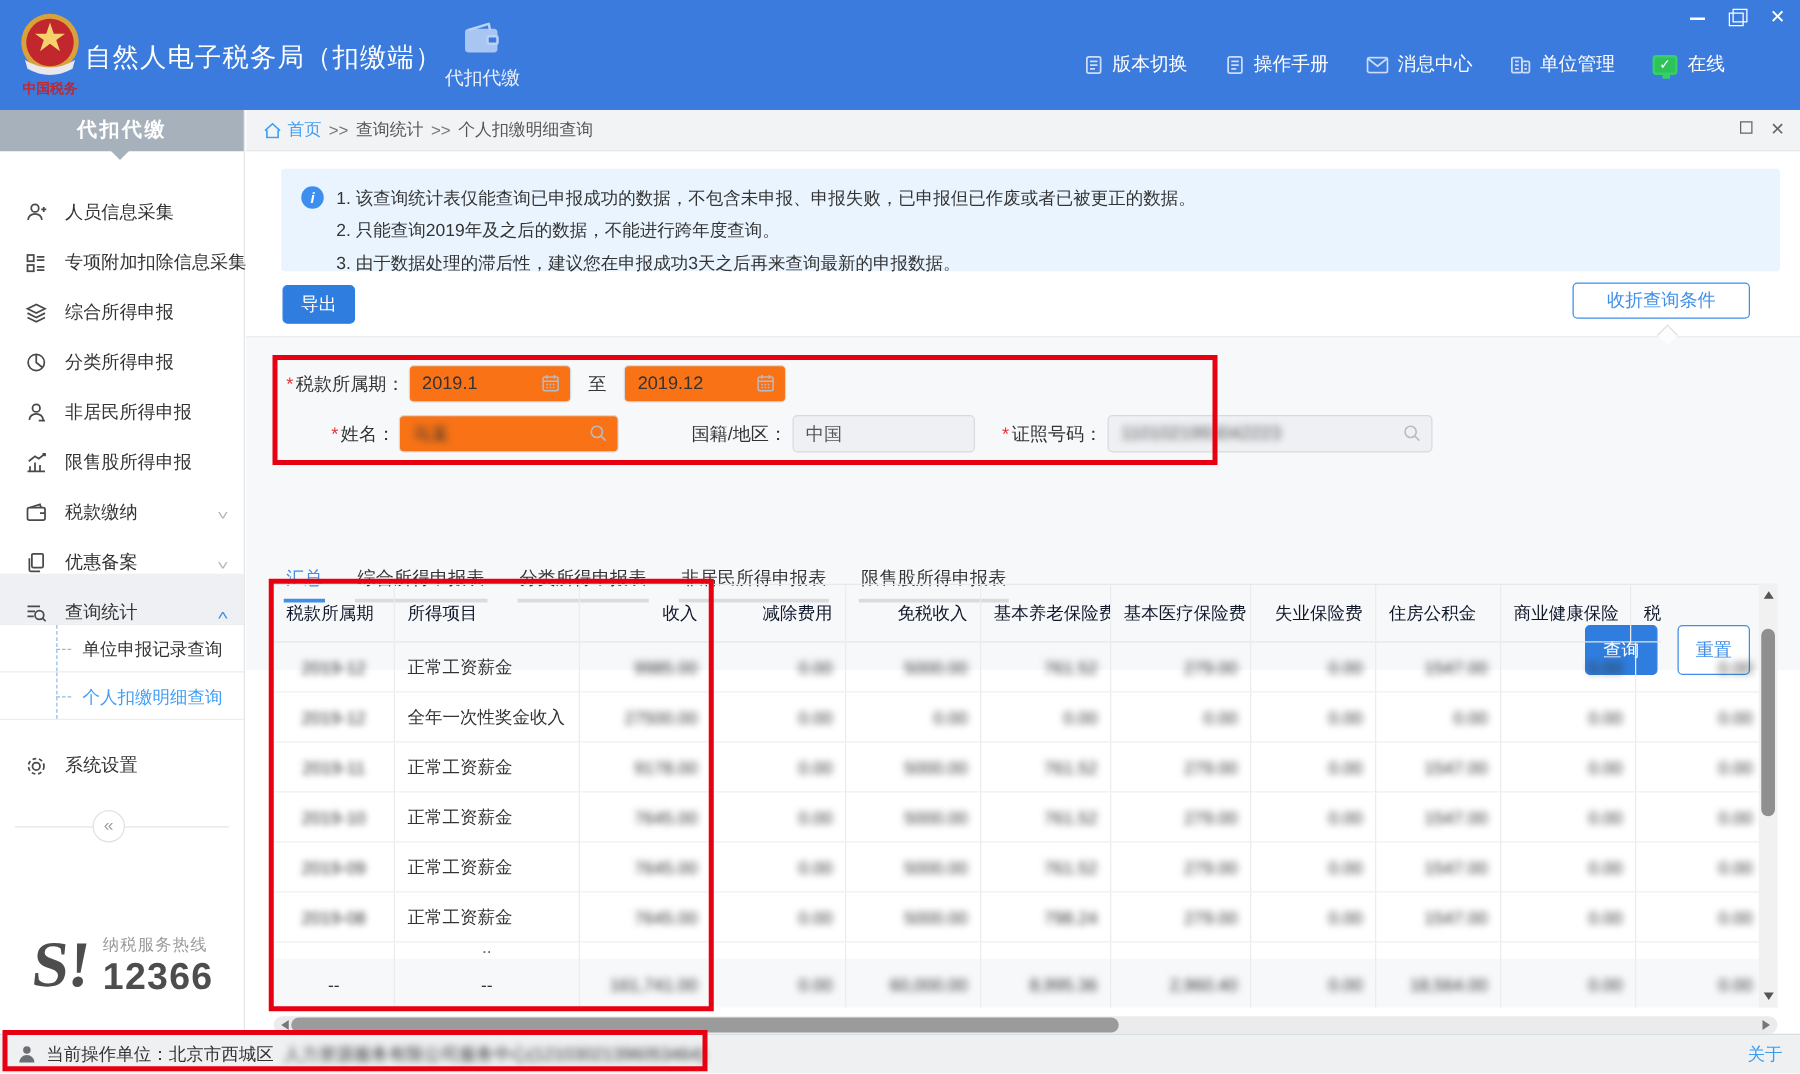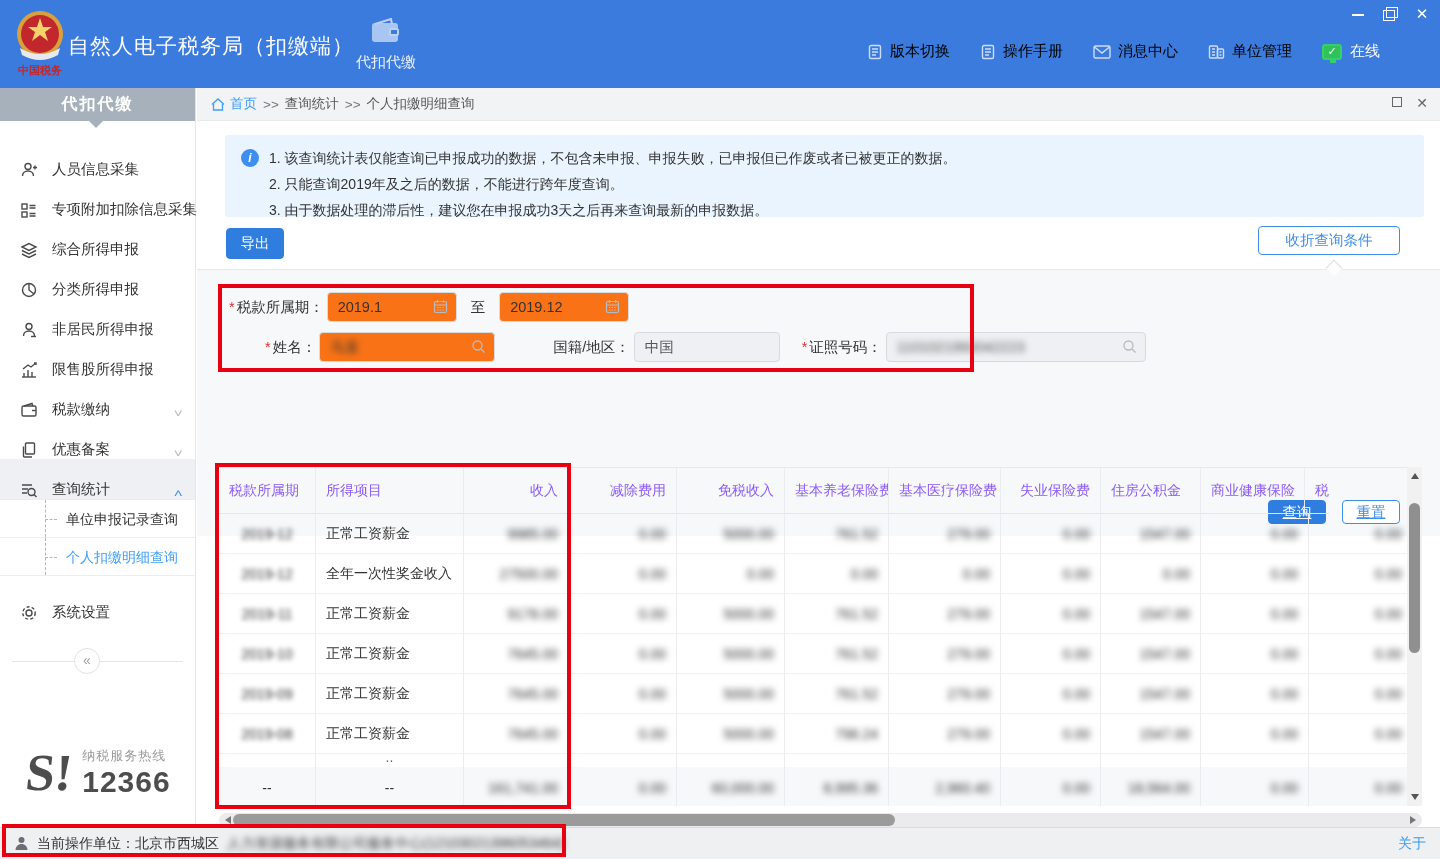--- a/index.html
+++ b/index.html
@@ -8,21 +8,21 @@
   .app { position:relative; width:1440px; height:859px; background:#fff; overflow:hidden; }
 
   
   .header { position:absolute; left:0; top:0; width:1440px; height:88px; background:#3a7bdd; color:#fff; }
   .logo { position:absolute; left:14px; top:8px; width:52px; height:72px; }
   .app-title { position:absolute; left:68px; top:32px; font-size:21px; letter-spacing:1px; color:#fff; }
   .header-tab { position:absolute; left:338px; top:10px; width:96px; height:78px; text-align:center; }
   .header-tab .wicon { display:inline-block; margin-top:8px; }
   .header-tab .tlabel { display:block; margin-top:6px; font-size:15px; color:#eaf1fc; }
   .htools { position:absolute; right:60px; top:42px; display:flex; align-items:center; gap:30px; }
-  .htool { display:flex; align-items:center; gap:7px; font-size:15px; color:#000000; cursor:pointer;text-align:right; }
+  .htool { display:flex; align-items:center; gap:7px; font-size:15px; color:#ffffff; cursor:pointer;text-align:right; }
   .htool svg { opacity:.9; }
   .online { display:flex; align-items:center; gap:8px; font-size:15px; color:#fff; }
   .online-ic { width:20px; height:16px; border:2px solid #35d06a; border-radius:3px; background:#2fc25b;
     position:relative; display:flex; align-items:center; justify-content:center; color:#fff; font-size:11px; font-weight:bold;}
   .online-ic:after { content:""; position:absolute; bottom:-5px; left:6px; width:6px; height:3px; background:#35d06a; }
   .winctrl { position:absolute; top:6px; right:10px; display:flex; gap:16px; align-items:center; }
   .wc { width:16px; height:16px; position:relative; cursor:pointer; color:#fff; }
   .wc-min:after { content:""; position:absolute; left:2px; right:2px; top:8px; border-top:2px solid #fff; }
   .wc-res:before { content:""; position:absolute; left:1px; top:4px; width:10px; height:9px; border:1.5px solid #fff; background:#3a7bdd;}
   .wc-res:after { content:""; position:absolute; left:4px; top:1px; width:10px; height:9px; border:1.5px solid #fff; }
@@ -86,36 +86,36 @@
   .frow2 { top:62px; }
   .flabel { font-size:14.5px; color:#333; white-space:nowrap; }
   .req { color:#e03131; margin-right:2px; }
   .finput { position:relative; background:#f97316; border:1px solid #d7dade; border-radius:4px; height:30px;
     display:flex; align-items:center; padding:0 30px 0 10px; font-size:14.5px; color:#333; }
   .finput.disabled { background:#eef0f3; color:#555; }
   .finput .inic { position:absolute; right:8px; top:6px; color:#b7bbc2; }
   .blur { filter:blur(3px); }
   .blur2 { filter:blur(2.5px); }
   .qbtns { position:absolute; right:40px; top:230px; display:flex; gap:16px; }
-  .qbtns .btn { width:58px; height:24px;text-decoration:underline; }
+  .qbtns .btn { width:58px; height:40px; }
 
   .tabs { position:absolute; left:30px; top:332px; display:flex; gap:24px; }
   .tab { position:relative; padding:0 2px 10px; font-size:14.5px; color:#333; cursor:pointer; }
   .tab:after { content:""; position:absolute; left:0; right:0; bottom:0; height:3px; background:#d9dbde; }
   .tab.active { color:#3f8ee8; }
   .tab.active:after { background:#3f8ee8; }
 
   
   .tablewrap { position:absolute; left:22px; top:346px; width:1203px; height:339px; overflow:hidden;
     border-top:1px solid #e6e8eb; }
   .tbl { width:1218px; }
   .tr { display:flex; }
   .td, .th { flex:none; border-right:1px solid #eaecef; border-bottom:1px solid #eef0f2; padding:0 10px;
     display:flex; align-items:center; font-size:14px; color:#333; overflow:hidden; white-space:nowrap; }
-  .th { height:46px; border-bottom:1px solid #e4e6e9; color:#8b5cf6; }
+  .th { height:46px; border-bottom:1px solid #e4e6e9; color:#0f172a; }
   .td { height:40px; }
   .num { justify-content:flex-end; }
   .ctr { justify-content:center; }
   .c0{width:97px;} .c1{width:148px;} .c2{width:105px;} .c3{width:108px;} .c4{width:108px;} .c5{width:104px;}
   .c6{width:112px;} .c7{width:100px;} .c8{width:100px;} .c9{width:108px;} .c10{width:104px;} .c11{width:24px; border-right:none;}
   .partialrow { height:13px; overflow:hidden; }
   .partialrow .td { height:26px; align-items:flex-end; padding-bottom:14px; color:#666; }
   .sumrow { background:#f6f8fa; }
   .sumrow .td { height:42px; border-bottom:none; }
 
@@ -404,20 +404,27 @@
             </span>
           </span>
         </div>
 
         <div class="qbtns">
           <div class="btn btn-primary">查询</div>
           <div class="btn btn-ghost">重置</div>
         </div>
       </div>
 
+      <div class="tabs">
+        <div class="tab active">汇总</div>
+        <div class="tab">综合所得申报表</div>
+        <div class="tab">分类所得申报表</div>
+        <div class="tab">非居民所得申报表</div>
+        <div class="tab">限售股所得申报表</div>
+      </div>
 
       <div class="tablewrap">
         <div class="tbl">
           <div class="tr">
             <div class="th c0">税款所属期</div>
             <div class="th c1">所得项目</div>
             <div class="th c2 num">收入</div>
             <div class="th c4 num">减除费用</div>
             <div class="th c3 num">免税收入</div>
             <div class="th c5">基本养老保险费</div>

